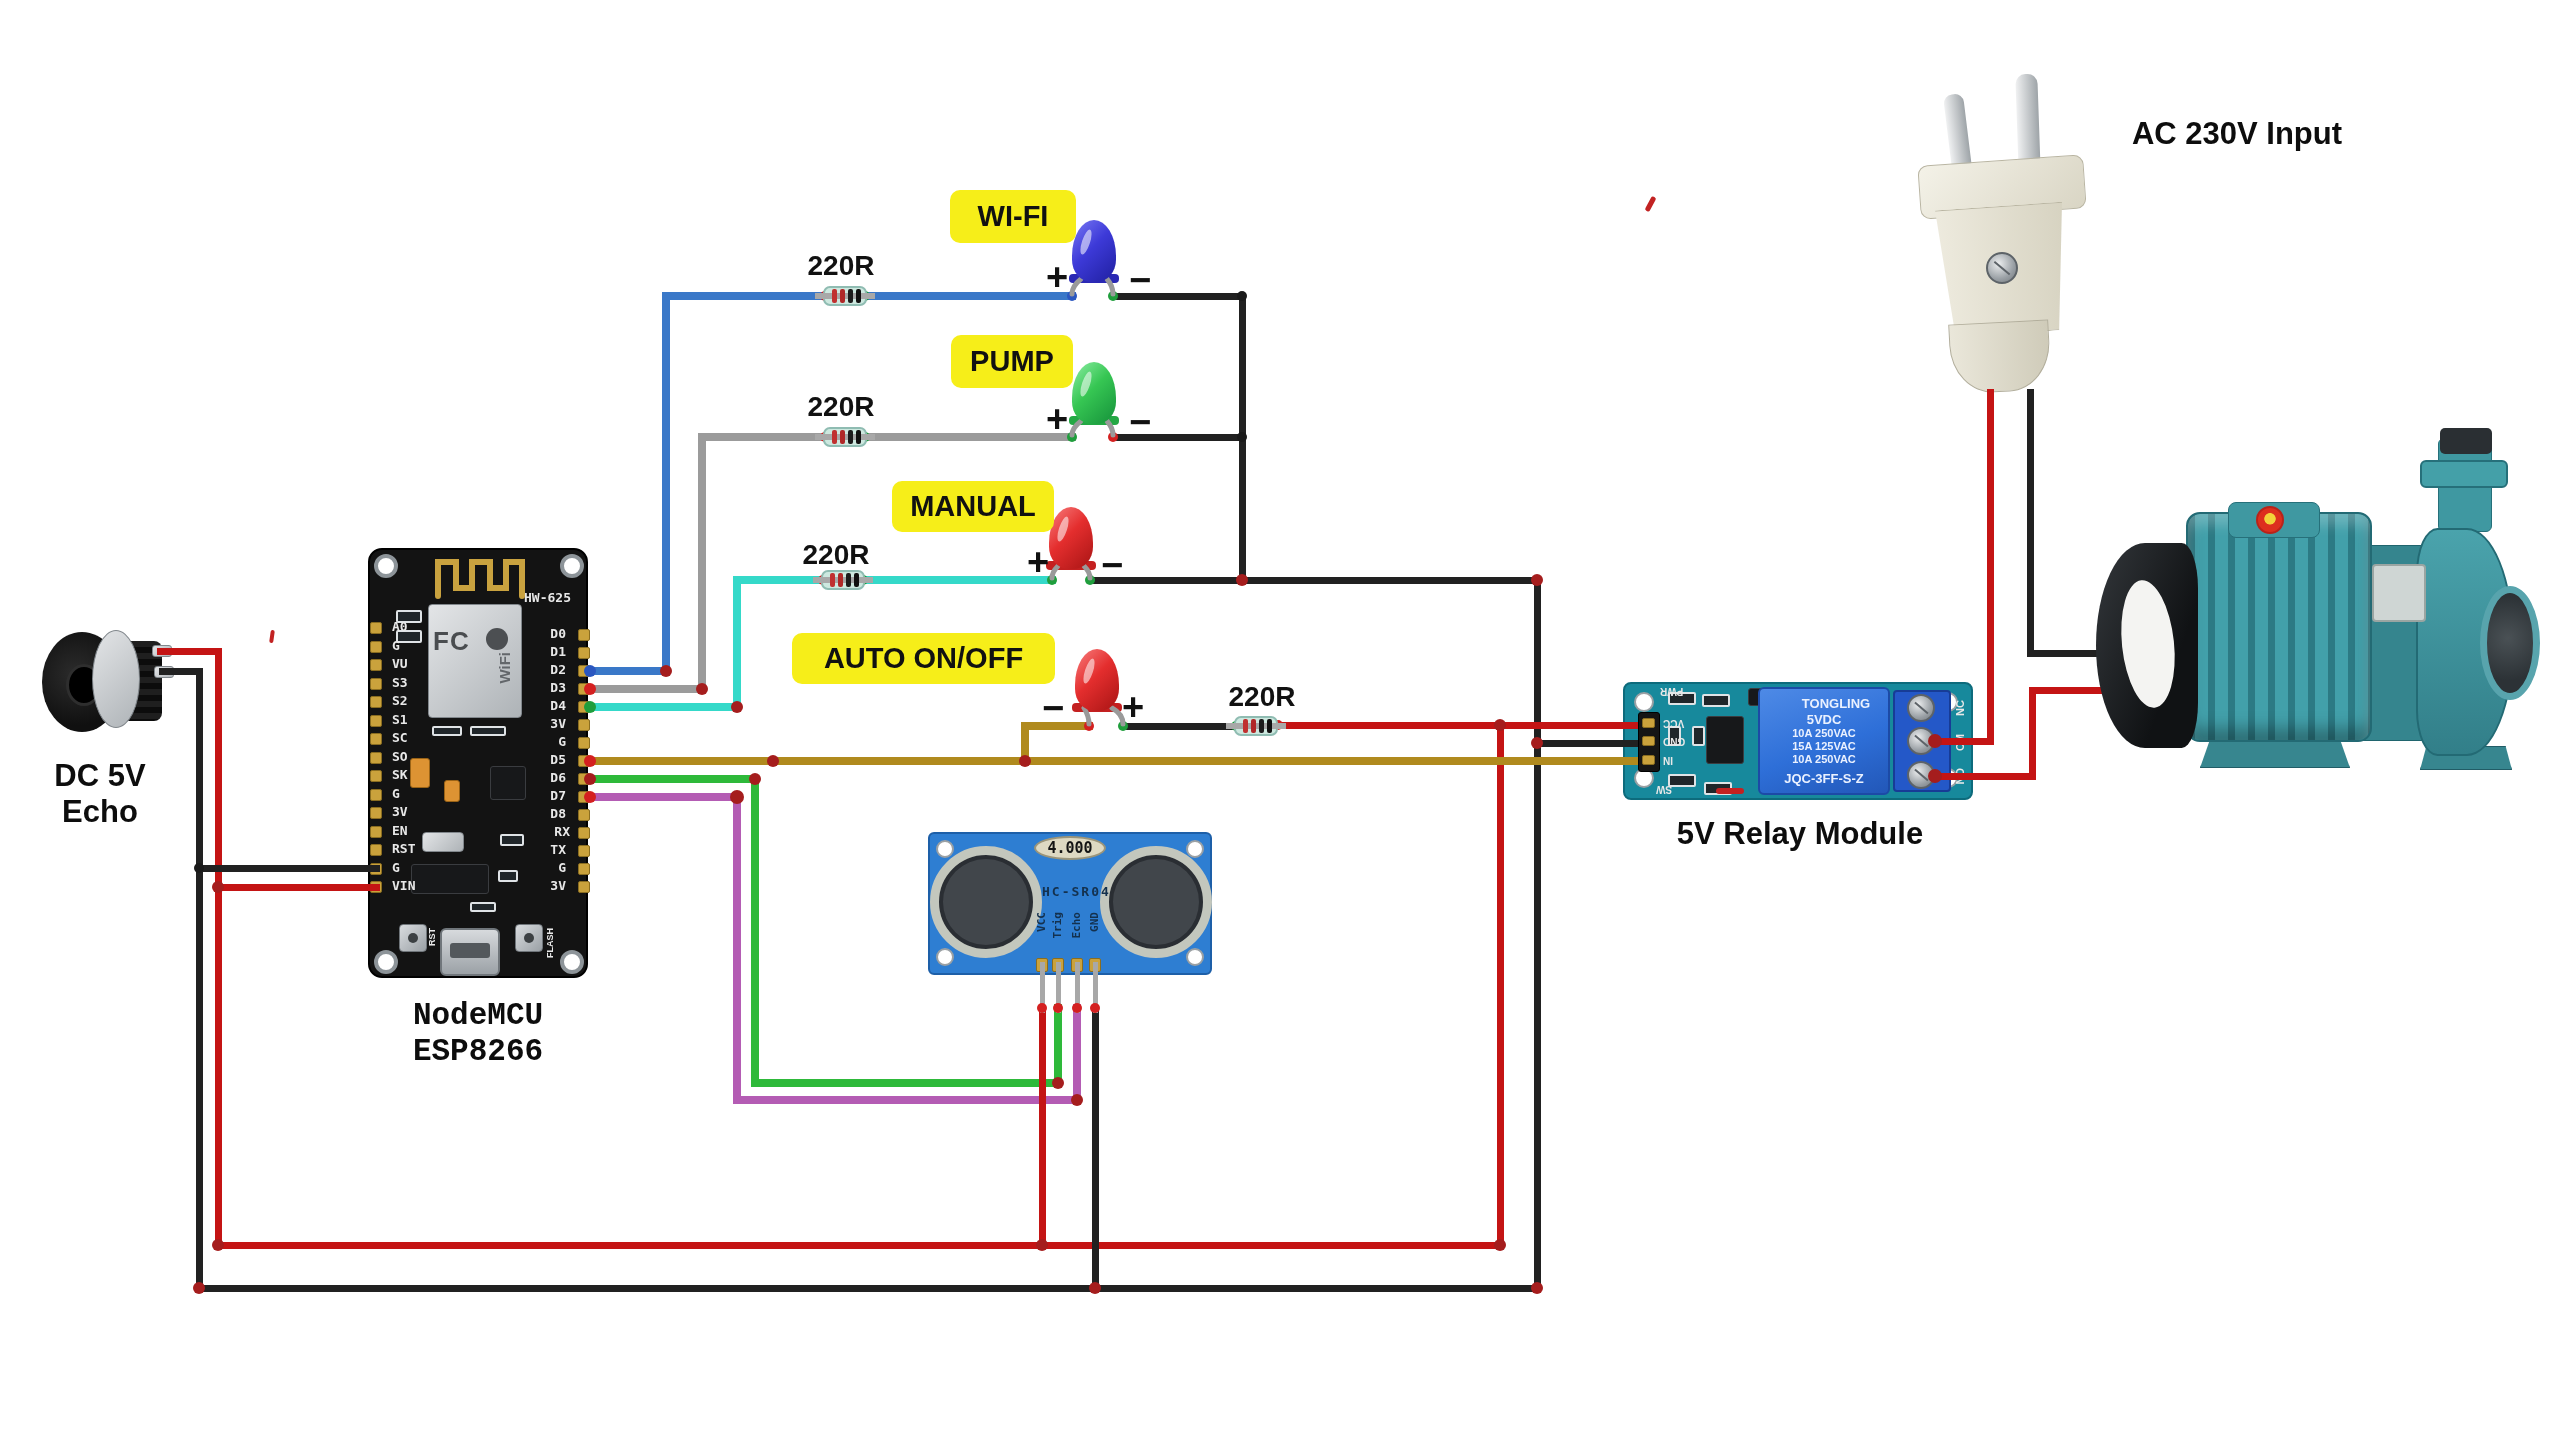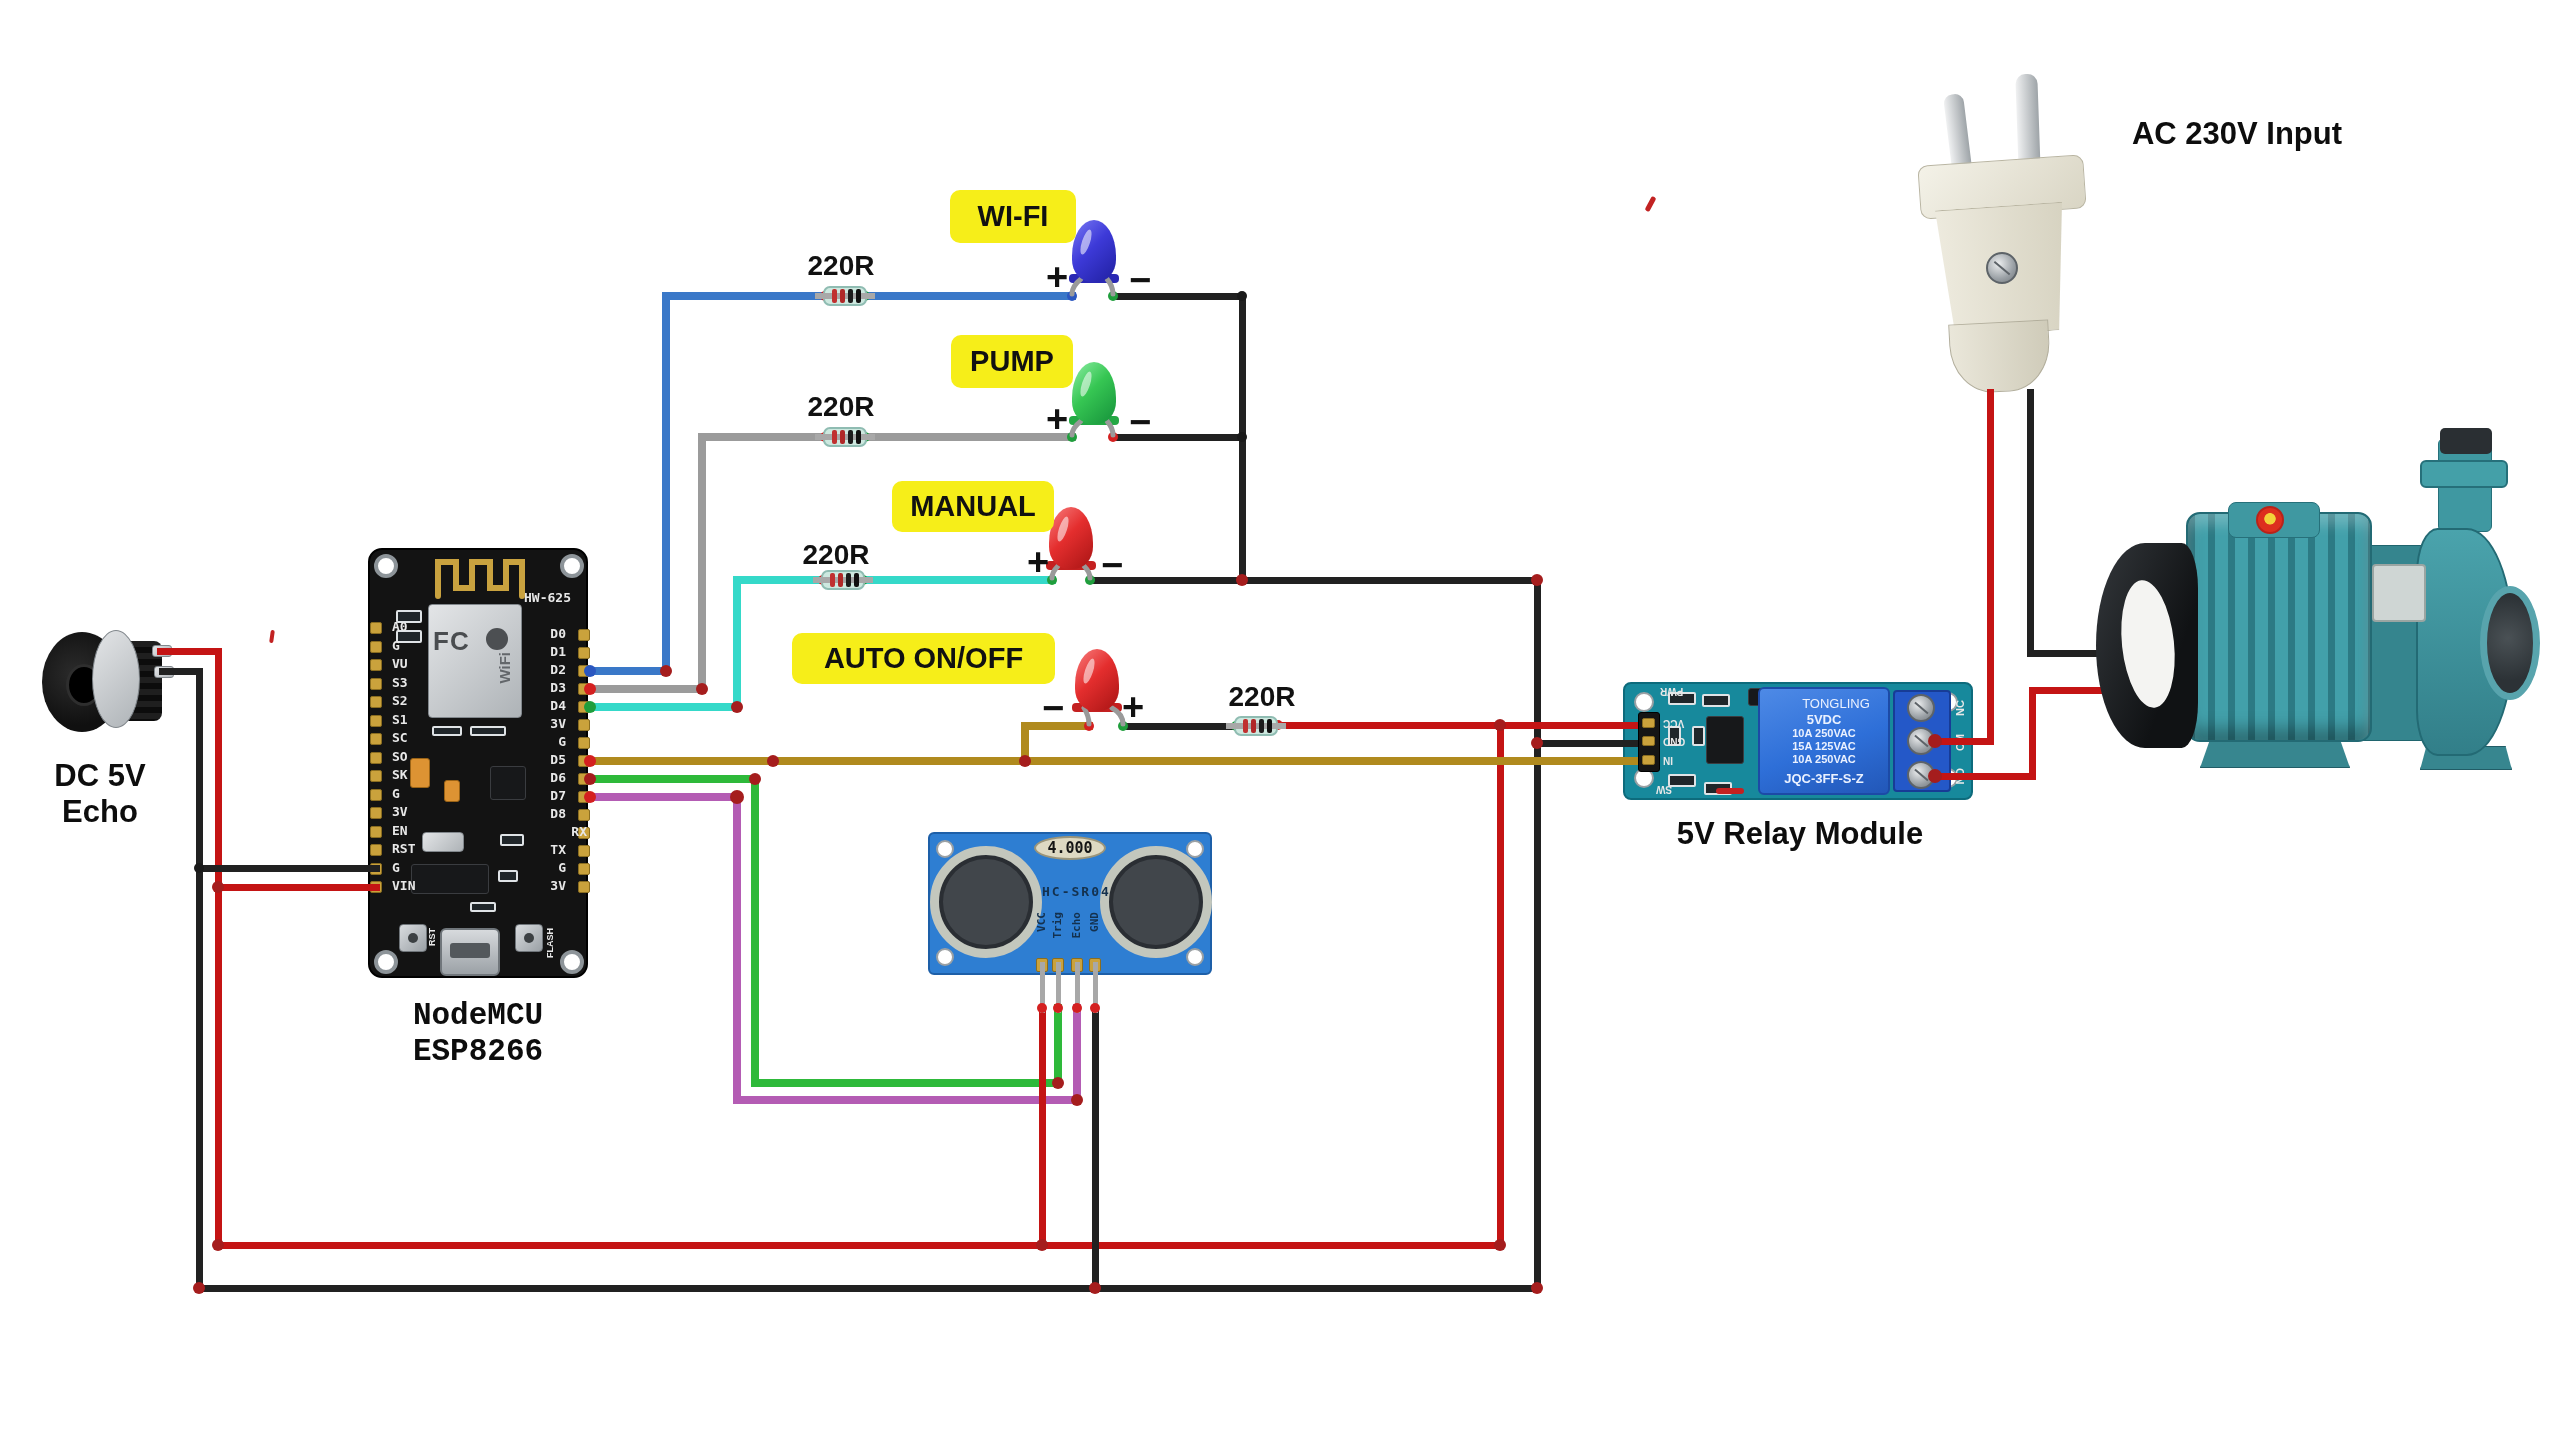--- a/index.html
+++ b/index.html
@@ -186,21 +186,21 @@
     <div class="abs txt white-txt mono" style="left: 504px; top: 734px; width: 62px; text-align: right; font-size: 13px;">G</div>
     <div class="abs pad" style="left: 578px; top: 755px; width: 12px; height: 12px;"></div>
     <div class="abs txt white-txt mono" style="left: 504px; top: 752px; width: 62px; text-align: right; font-size: 13px;">D5</div>
     <div class="abs pad" style="left: 578px; top: 773px; width: 12px; height: 12px;"></div>
     <div class="abs txt white-txt mono" style="left: 504px; top: 770px; width: 62px; text-align: right; font-size: 13px;">D6</div>
     <div class="abs pad" style="left: 578px; top: 791px; width: 12px; height: 12px;"></div>
     <div class="abs txt white-txt mono" style="left: 504px; top: 788px; width: 62px; text-align: right; font-size: 13px;">D7</div>
     <div class="abs pad" style="left: 578px; top: 809px; width: 12px; height: 12px;"></div>
     <div class="abs txt white-txt mono" style="left: 504px; top: 806px; width: 62px; text-align: right; font-size: 13px;">D8</div>
     <div class="abs pad" style="left: 578px; top: 827px; width: 12px; height: 12px;"></div>
-    <div class="abs txt white-txt mono" style="left: 525px; top: 824px; width: 62px; text-align: right; font-size: 13px;">RX</div>
+    <div class="abs txt white-txt mono" style="left: 508px; top: 824px; width: 62px; text-align: right; font-size: 13px;">RX</div>
     <div class="abs pad" style="left: 578px; top: 845px; width: 12px; height: 12px;"></div>
     <div class="abs txt white-txt mono" style="left: 504px; top: 842px; width: 62px; text-align: right; font-size: 13px;">TX</div>
     <div class="abs pad" style="left: 578px; top: 863px; width: 12px; height: 12px;"></div>
     <div class="abs txt white-txt mono" style="left: 504px; top: 860px; width: 62px; text-align: right; font-size: 13px;">G</div>
     <div class="abs pad" style="left: 578px; top: 881px; width: 12px; height: 12px;"></div>
     <div class="abs txt white-txt mono" style="left: 504px; top: 878px; width: 62px; text-align: right; font-size: 13px;">3V</div>
     <div class="abs pcb-blue" style="left: 928px; top: 832px; width: 284px; height: 143px;"></div>
     <div class="abs hole" style="left: 936px; top: 840px; width: 18px; height: 18px;"></div>
     <div class="abs hole" style="left: 1186px; top: 840px; width: 18px; height: 18px;"></div>
     <div class="abs hole" style="left: 936px; top: 948px; width: 18px; height: 18px;"></div>
@@ -227,21 +227,21 @@
     <div class="abs smd" style="left: 1668px; top: 692px; width: 28px; height: 13px;"></div>
     <div class="abs smd" style="left: 1702px; top: 694px; width: 28px; height: 13px;"></div>
     <div class="abs chip" style="left: 1748px; top: 688px; width: 18px; height: 18px;"></div>
     <div class="abs smd" style="left: 1668px; top: 726px; width: 13px; height: 20px;"></div>
     <div class="abs smd" style="left: 1692px; top: 726px; width: 13px; height: 20px;"></div>
     <div class="abs smd" style="left: 1668px; top: 774px; width: 28px; height: 13px;"></div>
     <div class="abs smd" style="left: 1704px; top: 782px; width: 28px; height: 13px;"></div>
     <div class="abs jumper-red" style="left: 1716px; top: 788px; width: 28px; height: 6px;"></div>
     <div class="abs chip" style="left: 1706px; top: 716px; width: 38px; height: 48px;"></div>
     <div class="abs relay-cube" style="left: 1758px; top: 687px; width: 132px; height: 108px; border-radius: 6px;"></div>
-    <div class="abs txt" style="left: 1760px; top: 696px; width: 152px; text-align: center; font-size: 13px; color: rgb(234, 241, 255); font-weight: normal; z-index: 12;">TONGLING</div>
+    <div class="abs txt" style="left: 1760px; top: 696px; width: 152px; text-align: center; font-size: 13px; color: rgb(234, 241, 255); font-weight: bold; z-index: 12;">TONGLING</div>
     <div class="abs txt" style="left: 1760px; top: 712px; width: 128px; text-align: center; font-size: 13px; color: rgb(234, 241, 255); font-weight: bold; z-index: 12;">5VDC</div>
     <div class="abs txt" style="left: 1760px; top: 727px; width: 128px; text-align: center; font-size: 11px; color: rgb(234, 241, 255); font-weight: bold; z-index: 12;">10A 250VAC</div>
     <div class="abs txt" style="left: 1760px; top: 740px; width: 128px; text-align: center; font-size: 11px; color: rgb(234, 241, 255); font-weight: bold; z-index: 12;">15A 125VAC</div>
     <div class="abs txt" style="left: 1760px; top: 753px; width: 128px; text-align: center; font-size: 11px; color: rgb(234, 241, 255); font-weight: bold; z-index: 12;">10A 250VAC</div>
     <div class="abs txt" style="left: 1760px; top: 771px; width: 128px; text-align: center; font-size: 13px; color: rgb(234, 241, 255); font-weight: bold; z-index: 12;">JQC-3FF-S-Z</div>
     <div class="abs term-block" style="left: 1893px; top: 690px; width: 58px; height: 102px; border-radius: 4px;"></div>
     <div class="abs screw" style="left: 1907px; top: 694px; width: 28px; height: 28px;"></div>
     <div class="abs screw" style="left: 1907px; top: 727px; width: 28px; height: 28px;"></div>
     <div class="abs screw" style="left: 1907px; top: 761px; width: 28px; height: 28px;"></div>
     <div class="abs txt vlabel tiny-white" style="left: 1954px; top: 700px; font-size: 11px;">NC</div>

